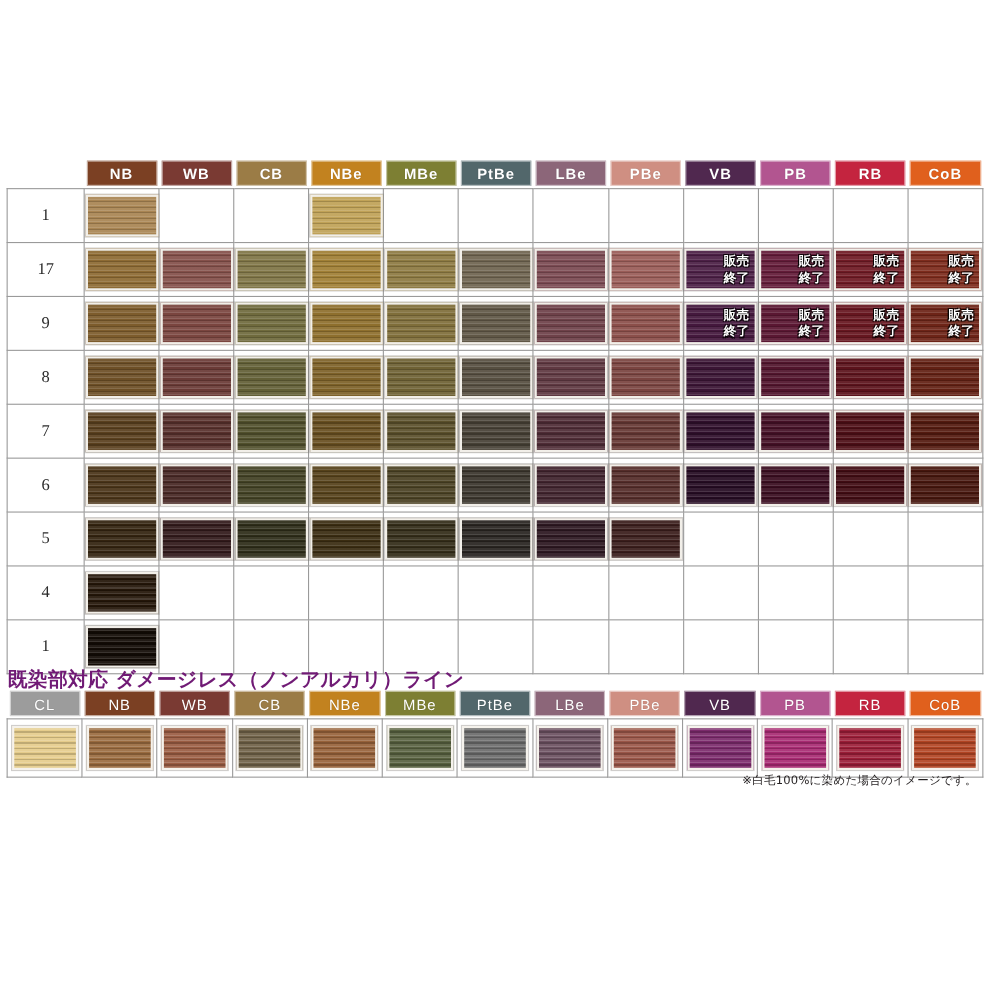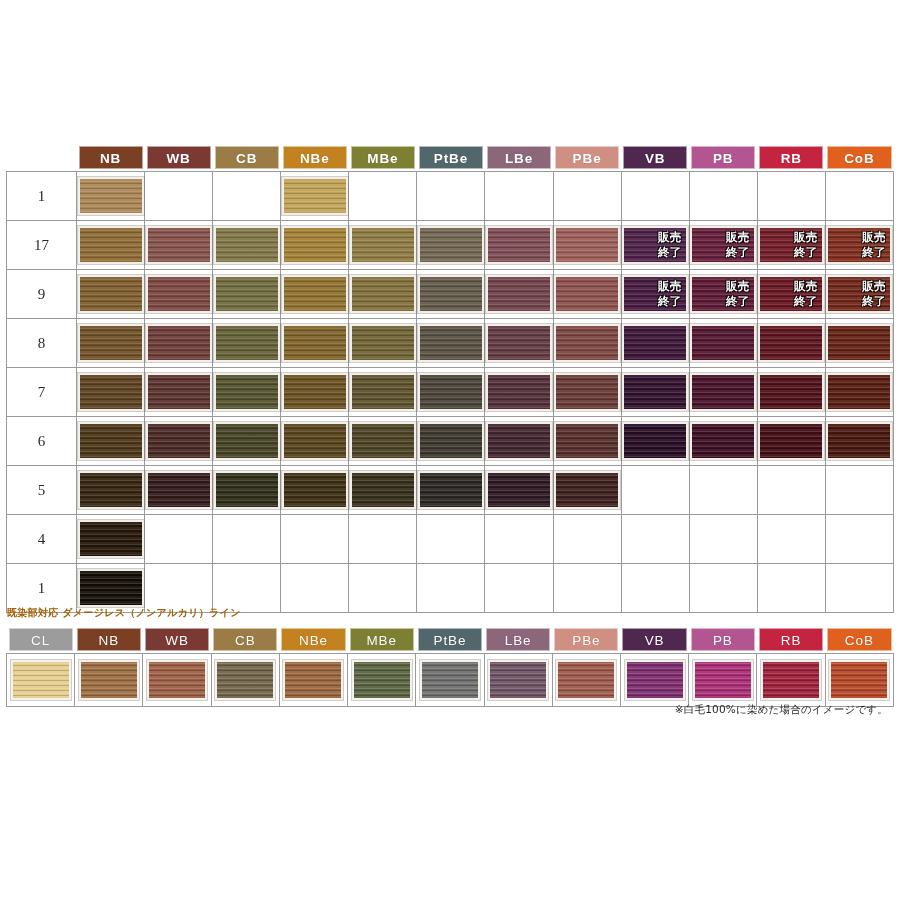--- a/index.html
+++ b/index.html
@@ -164,23 +164,23 @@
     position: absolute;
     left: 0; top: 725px;
     width: 888px;
   }
 
   
   #dl-title {
     position: absolute;
     left: 7px;
     top: 606px;
-    font-size: 10px;
+    font-size: 18px;
     font-weight: bold;
-    color: #a16207;
+    color: #701a75;
     font-family: "DejaVu Sans", "Liberation Sans", sans-serif;
     letter-spacing: 0.3px;
     white-space: nowrap;
   }
 
   .dl-wrap {
     position: absolute;
     left: 6px;
     top: 628px;
     width: 888px;

